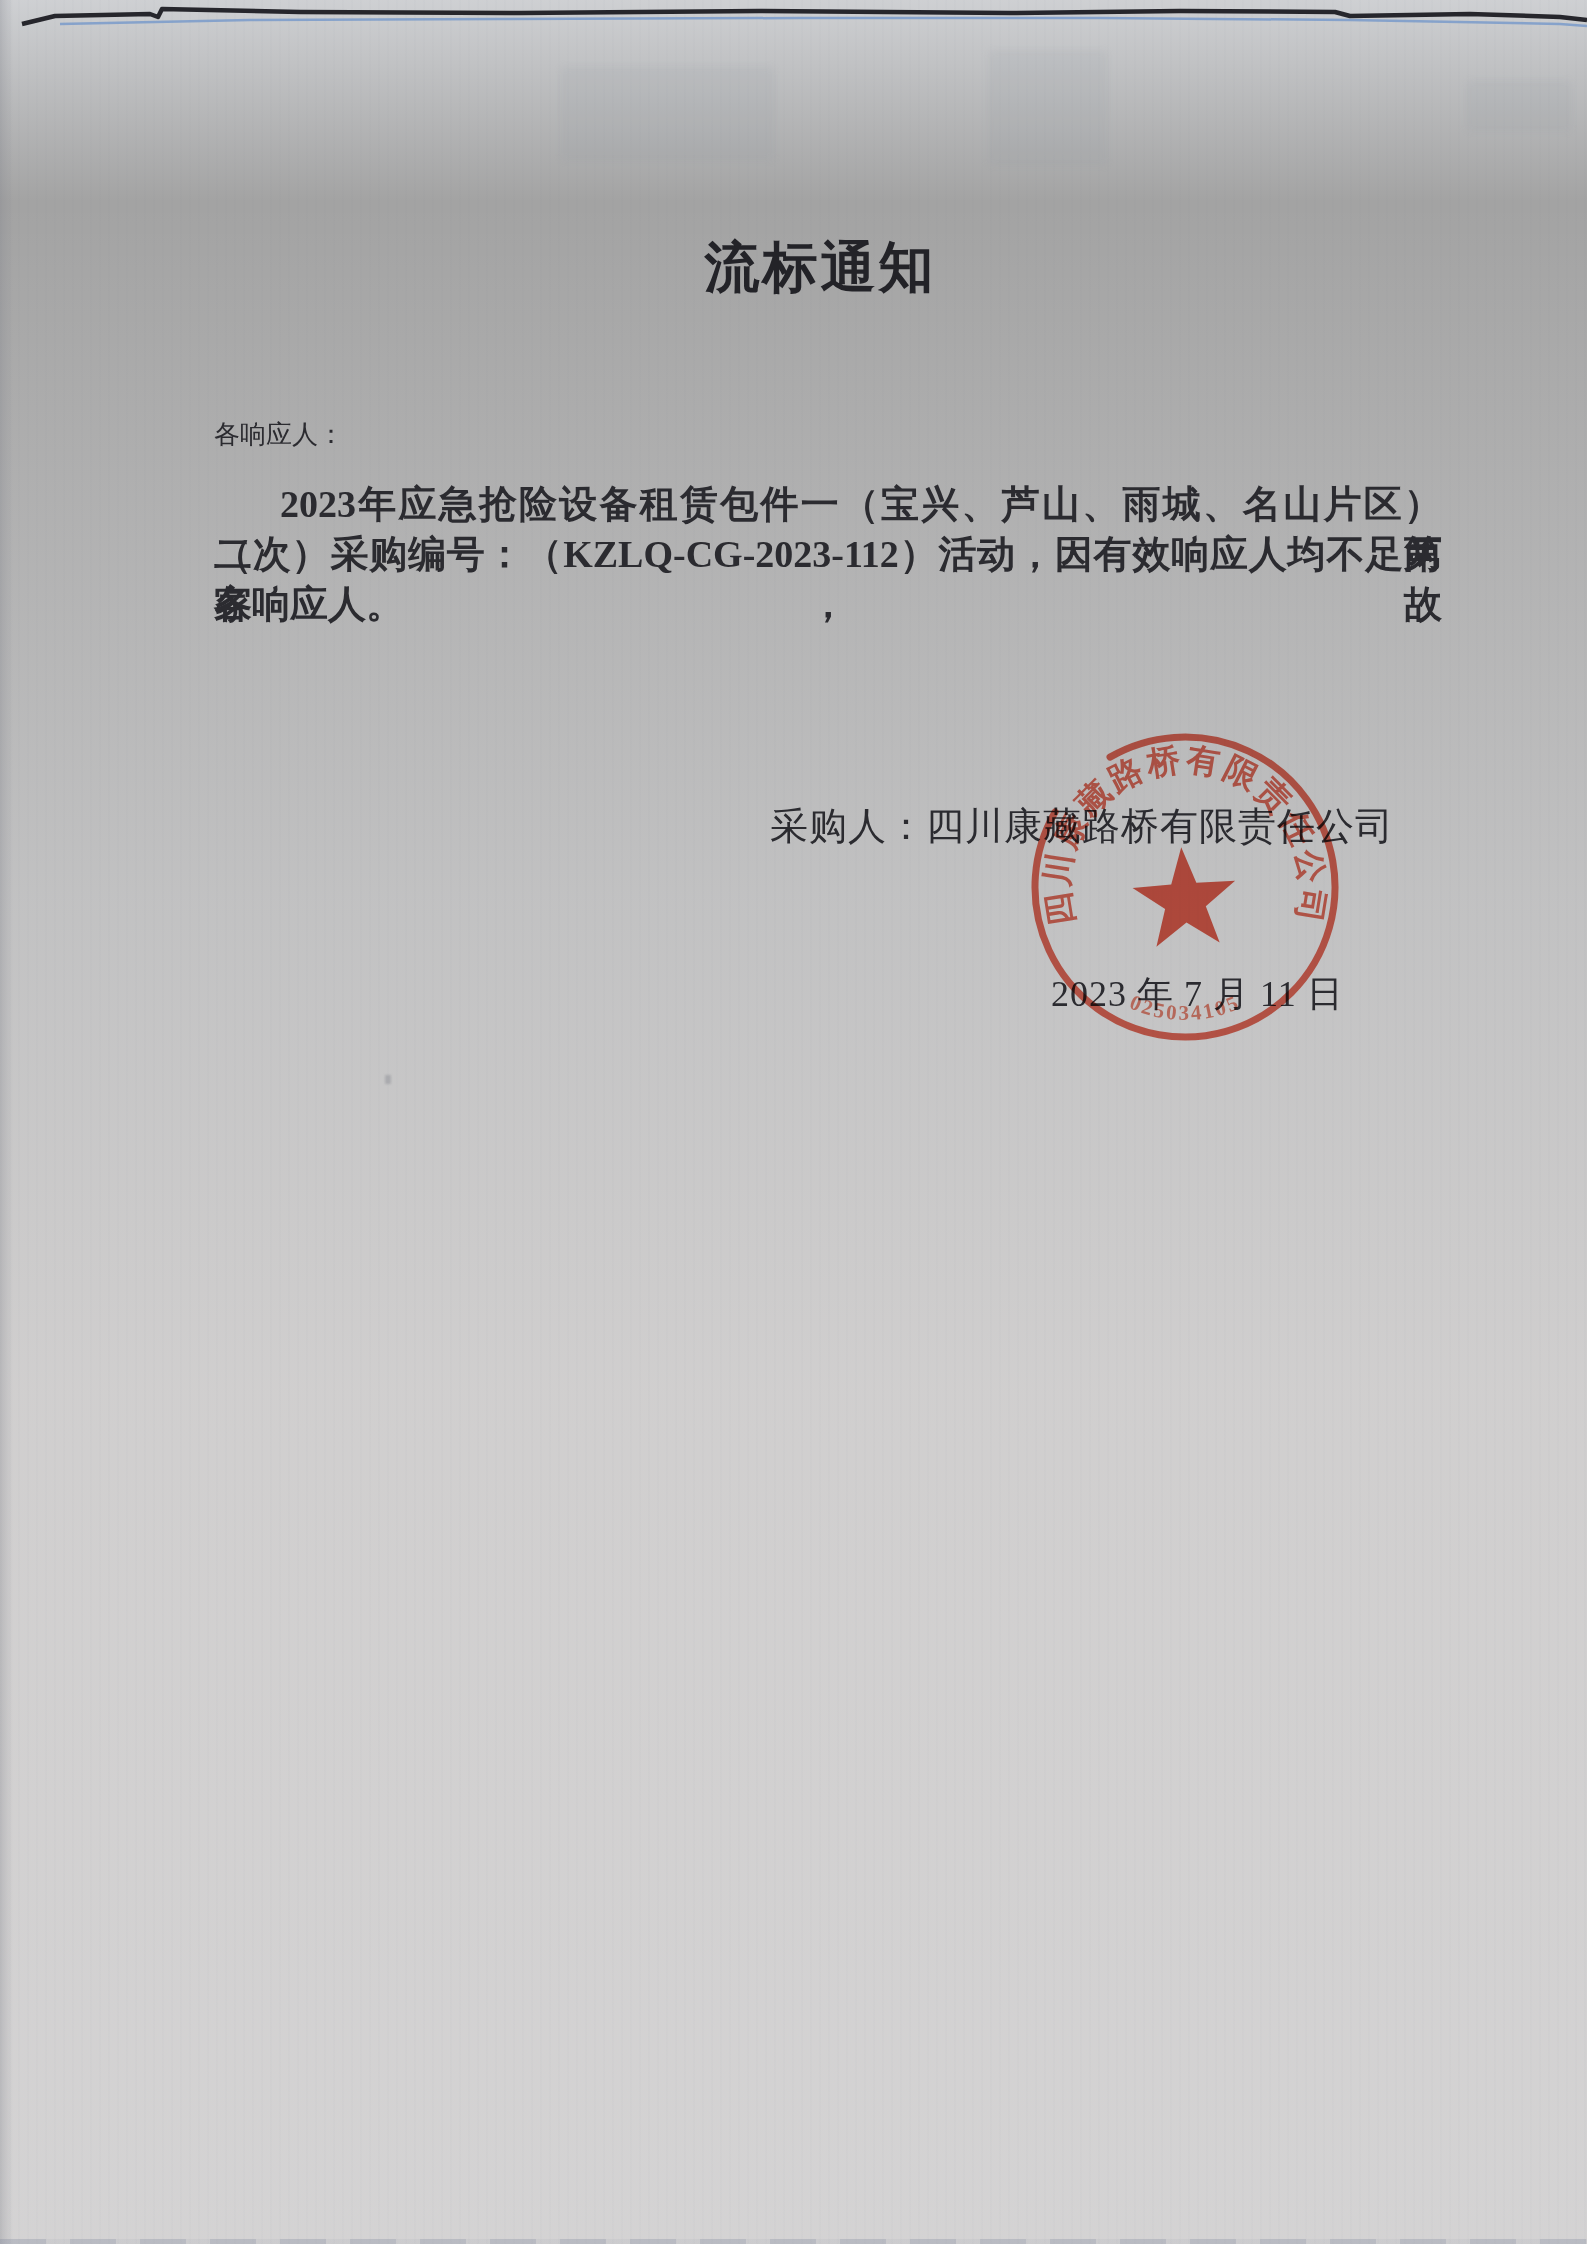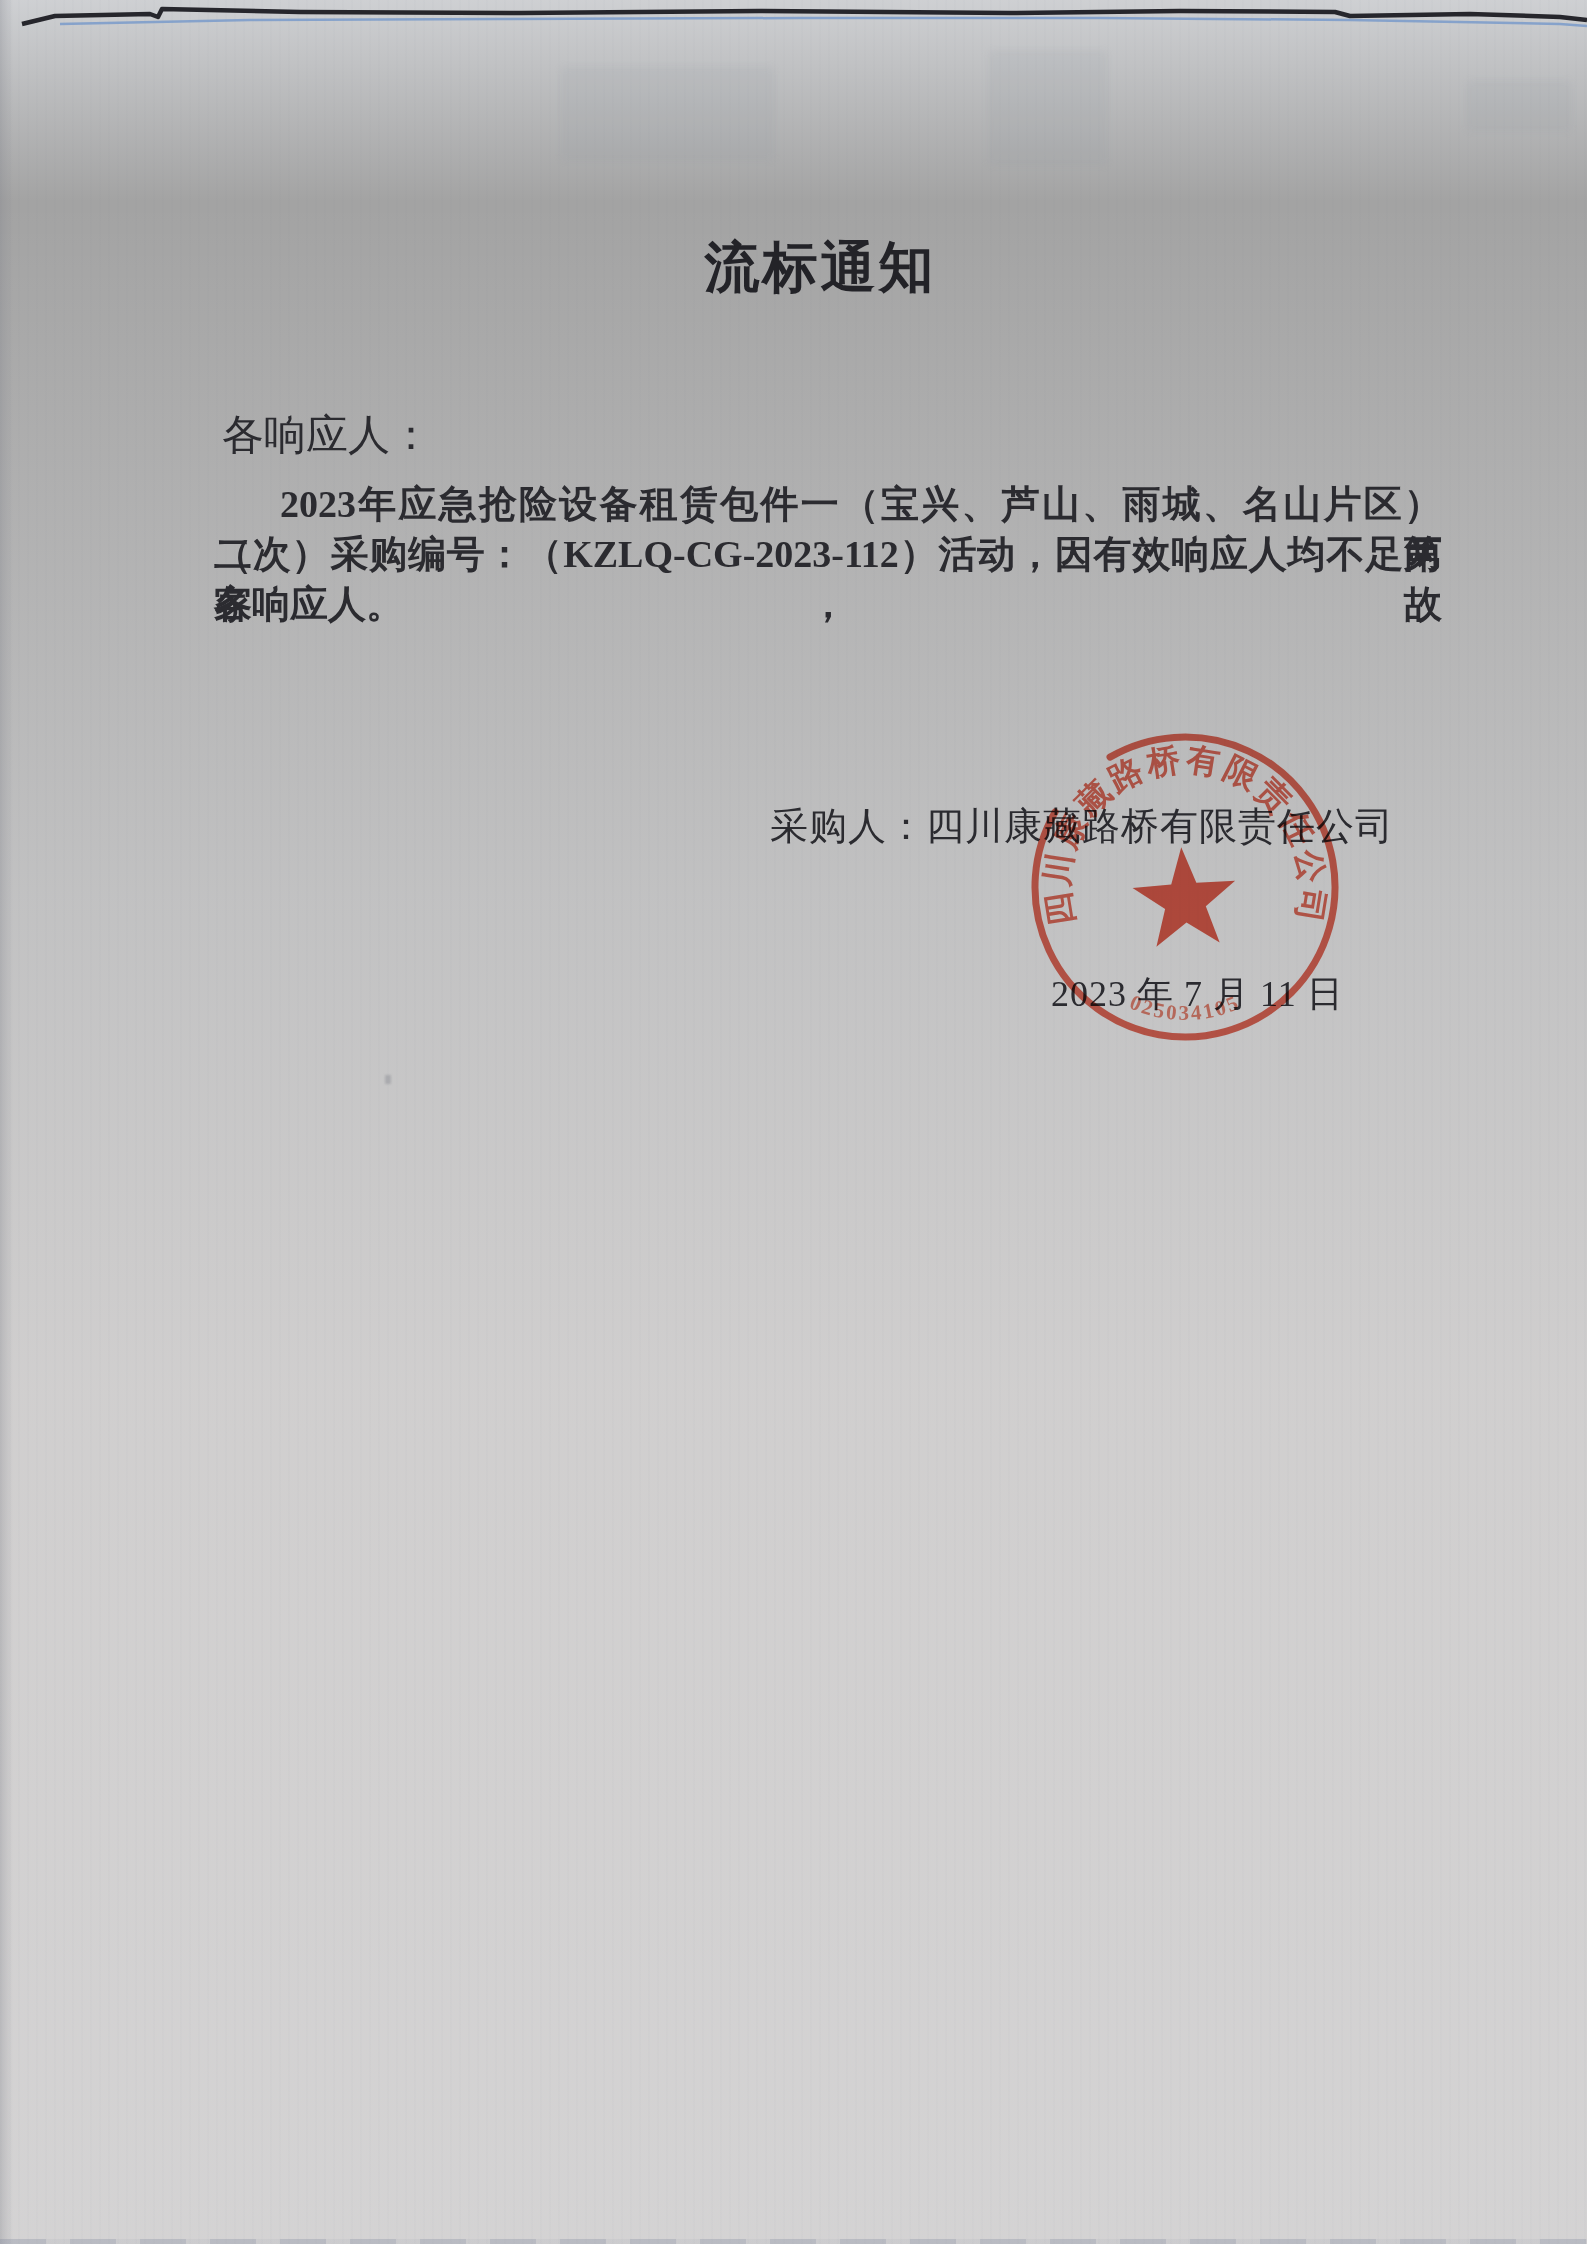--- a/index.html
+++ b/index.html
@@ -82,23 +82,23 @@
     transform: translateX(27px);
     font-size: 55px;
     line-height: 60px;
     font-weight: bold;
     letter-spacing: 3px;
     color: #232328;
     z-index: 2;
   }
   .salutation {
     position: absolute;
-    left: 222px;
+    left: 214px;
     top: 412px;
-    font-size: 42px;
+    font-size: 26px;
     line-height: 46px;
     z-index: 2;
   }
   .paragraph {
     position: absolute;
     left: 214px;
     top: 479px;
     width: 1228px;
     font-size: 38px;
     z-index: 2;

